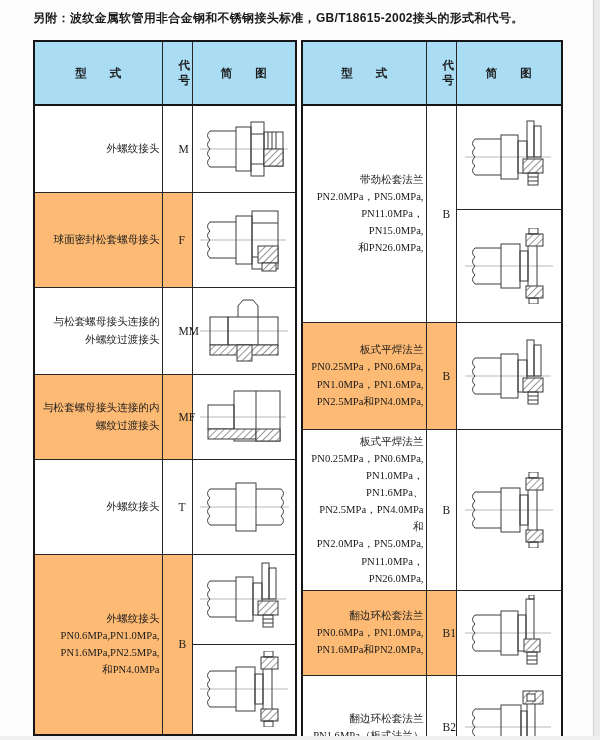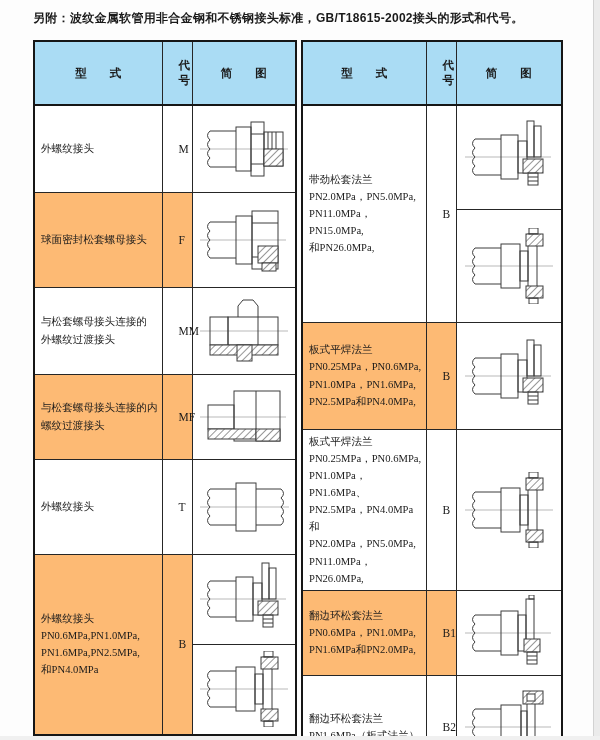--- a/index.html
+++ b/index.html
@@ -19,21 +19,21 @@
     background:#fff;border:2px solid #161616;
   }
   table.jt.left-table{left:33px;width:262px;}
   table.jt.right-table{left:301px;width:260px;}
   .jt th,.jt td{border:1px solid #262626;padding:16px;}
   tr.head th{
     background:#aadcf4;height:24px;font-size:11.5px;font-weight:600;
     font-family:"Liberation Sans",sans-serif;border-bottom:2px solid #161616;
   }
   td.type{
-    font-size:10.6px;text-align:left;vertical-align:middle;
+    font-size:10.6px;text-align:right;vertical-align:middle;
     padding:3px 2px 3px 6px;line-height:1.62;white-space:pre-line;
   }
   td.code{font-size:11.5px;text-align:center;vertical-align:middle;}
   .hl{background:#fdba74;}
   td.diag{background:#fff;text-align:center;vertical-align:middle;padding:0;}
   svg.dwg{display:block;margin:0 auto;}
   .defs-svg{position:absolute;width:0;height:0;overflow:hidden;}
   .edge-r{position:absolute;right:0;top:0;width:6px;height:740px;background:#ebebeb;border-left:1px solid #d2d2d2;}
   .edge-b{position:absolute;left:0;bottom:0;width:600px;height:4px;background:#f0f0f0;}
 </style>

